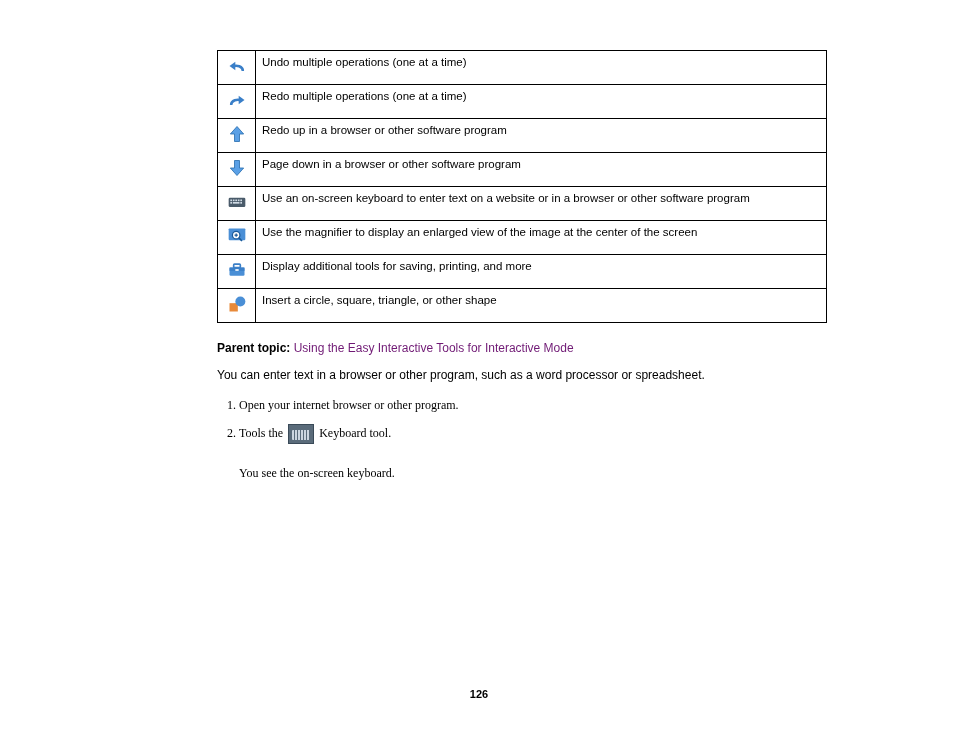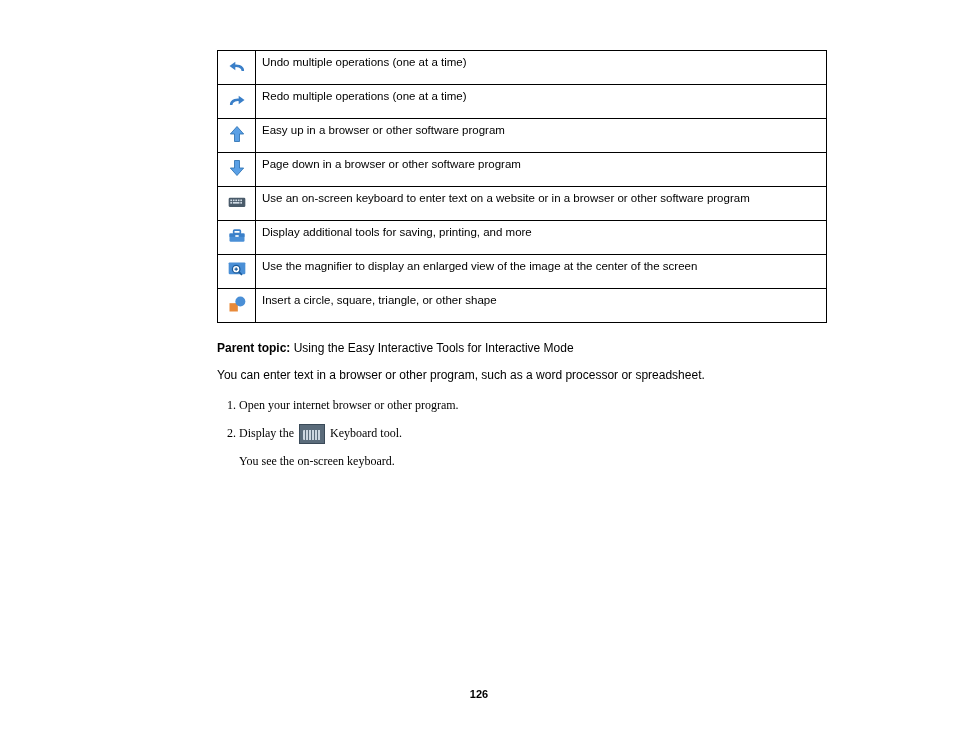--- a/index.html
+++ b/index.html
@@ -45,21 +45,21 @@
     width: 22px;
     height: 22px;
   }
   .ico svg { width: 20px; height: 20px; }
   .parent-topic-line {
     margin-left: 92px;
     margin-bottom: 12px;
     font-size: 12px;
   }
   .parent-topic-label { font-weight: bold; margin-top: 24px; }
-  .parent-topic-link { color: #000000; text-decoration: none; text-align: right; }
+  .parent-topic-link { color: #701a75; text-decoration: none; text-align: right; }
   .section-heading {
     font-weight: bold;
     font-size: 12px;
     margin-bottom: 10px;
   }
   .body-text {
     margin-left: 92px;
     font-size: 12px;
     margin-bottom: 10px;
     line-height: 1.4;
@@ -87,21 +87,21 @@
   .inline-icon::after {
     content: "";
     position: absolute;
     left: 3px; right: 3px; top: 5px; bottom: 3px;
     background: repeating-linear-gradient(90deg,#ccd6e0 0 2px,#5a6b7a 2px 3px),
                 repeating-linear-gradient(0deg,#ccd6e0 0 2px,#5a6b7a 2px 3px);
     border-radius: 1px;
   }
   .sub-step {
     display: block;
-    margin-top: 8px;
+    margin-top: 20px;
   }
   .page-num {
     position: absolute;
     bottom: 38px;
     left: 4px; right: 0;
     text-align: center;
     font-size: 11px;
     font-weight: bold;
   }
 </style>
@@ -135,21 +135,21 @@
       <td>Redo multiple operations (one at a time)</td>
     </tr>
     <tr>
       <td class="icon-cell">
         <span class="ico">
           <svg viewBox="0 0 24 24">
                 <path fill="#5aa0e6" stroke="#2a6fb0" stroke-width="1" d="M12 3 L20 12 L15 12 L15 21 L9 21 L9 12 L4 12 Z"></path>
               </svg>
         </span>
       </td>
-      <td>Easy up in a browser or other software program</td>
+      <td>Redo up in a browser or other software program</td>
     </tr>
     <tr>
       <td class="icon-cell">
         <span class="ico">
           <svg viewBox="0 0 24 24">
                 <path fill="#5aa0e6" stroke="#2a6fb0" stroke-width="1" d="M12 21 L20 12 L15 12 L15 3 L9 3 L9 12 L4 12 Z"></path>
               </svg>
         </span>
       </td>
       <td>Page down in a browser or other software program</td>
@@ -169,47 +169,47 @@
                 <rect x="16" y="12" width="2" height="2" fill="#d0dae4"></rect>
               </svg>
         </span>
       </td>
       <td>Use an on-screen keyboard to enter text on a website or in a browser or other software program</td>
     </tr>
     <tr>
       <td class="icon-cell">
         <span class="ico">
           <svg viewBox="0 0 24 24">
-                <rect x="3" y="9" width="18" height="10" rx="1.5" fill="#4a8fd6"></rect>
-                <rect x="3" y="9" width="18" height="4" fill="#3a7fc8"></rect>
-                <rect x="8" y="5" width="8" height="4" rx="1" fill="none" stroke="#3a7fc8" stroke-width="2"></rect>
-                <rect x="10" y="11" width="4" height="2" fill="#fff"></rect>
-              </svg>
-        </span>
-      </td>
-      <td>Display additional tools for saving, printing, and more</td>
-    </tr>
-    <tr>
-      <td class="icon-cell">
-        <span class="ico">
-          <svg viewBox="0 0 24 24">
                 <rect x="2" y="3" width="20" height="14" rx="1" fill="#4a8fd6"></rect>
                 <circle cx="11" cy="11" r="4.5" fill="#fff" stroke="#1a5a9a" stroke-width="1.5"></circle>
                 <line x1="14" y1="14" x2="18" y2="18" stroke="#1a5a9a" stroke-width="2"></line>
                 <line x1="9" y1="11" x2="13" y2="11" stroke="#1a5a9a" stroke-width="1.5"></line>
                 <line x1="11" y1="9" x2="11" y2="13" stroke="#1a5a9a" stroke-width="1.5"></line>
               </svg>
         </span>
       </td>
       <td>Use the magnifier to display an enlarged view of the image at the center of the screen</td>
     </tr>
     <tr>
       <td class="icon-cell">
         <span class="ico">
           <svg viewBox="0 0 24 24">
+                <rect x="3" y="9" width="18" height="10" rx="1.5" fill="#4a8fd6"></rect>
+                <rect x="3" y="9" width="18" height="4" fill="#3a7fc8"></rect>
+                <rect x="8" y="5" width="8" height="4" rx="1" fill="none" stroke="#3a7fc8" stroke-width="2"></rect>
+                <rect x="10" y="11" width="4" height="2" fill="#fff"></rect>
+              </svg>
+        </span>
+      </td>
+      <td>Display additional tools for saving, printing, and more</td>
+    </tr>
+    <tr>
+      <td class="icon-cell">
+        <span class="ico">
+          <svg viewBox="0 0 24 24">
                 <rect x="3" y="11" width="10" height="10" fill="#e88a3a"></rect>
                 <circle cx="16" cy="9" r="6" fill="#4a8fd6"></circle>
               </svg>
         </span>
       </td>
       <td>Insert a circle, square, triangle, or other shape</td>
     </tr>
   </tbody>
     </table>
 
@@ -219,21 +219,21 @@
   </div>
 
 
   <div class="body-text">You can enter text in a browser or other program, such as a word processor or spreadsheet.</div>
 
   <ol class="step-list">
     <li>
       <span>Open your internet browser or other program.</span>
     </li>
     <li>
-      <span>Display the</span>
+      <span>Tools the</span>
       <span class="inline-icon"></span>
       <span>Keyboard tool.</span>
       <span class="sub-step">You see the on-screen keyboard.</span>
     </li>
   </ol>
 
   <div class="page-num">126</div>
 </div>
 
 </body></html>

